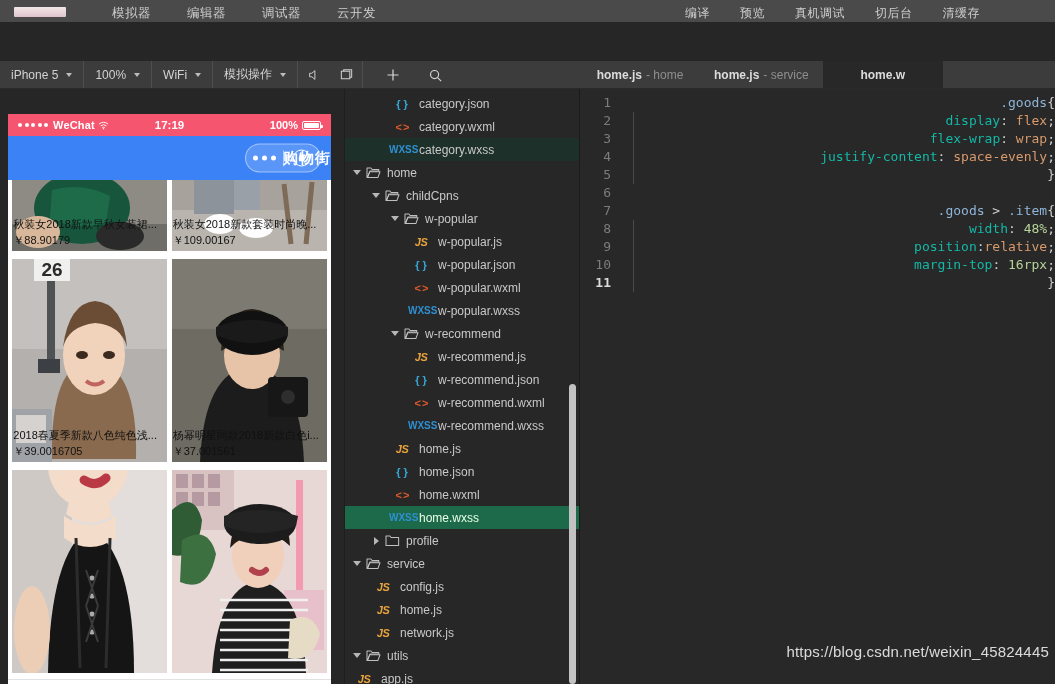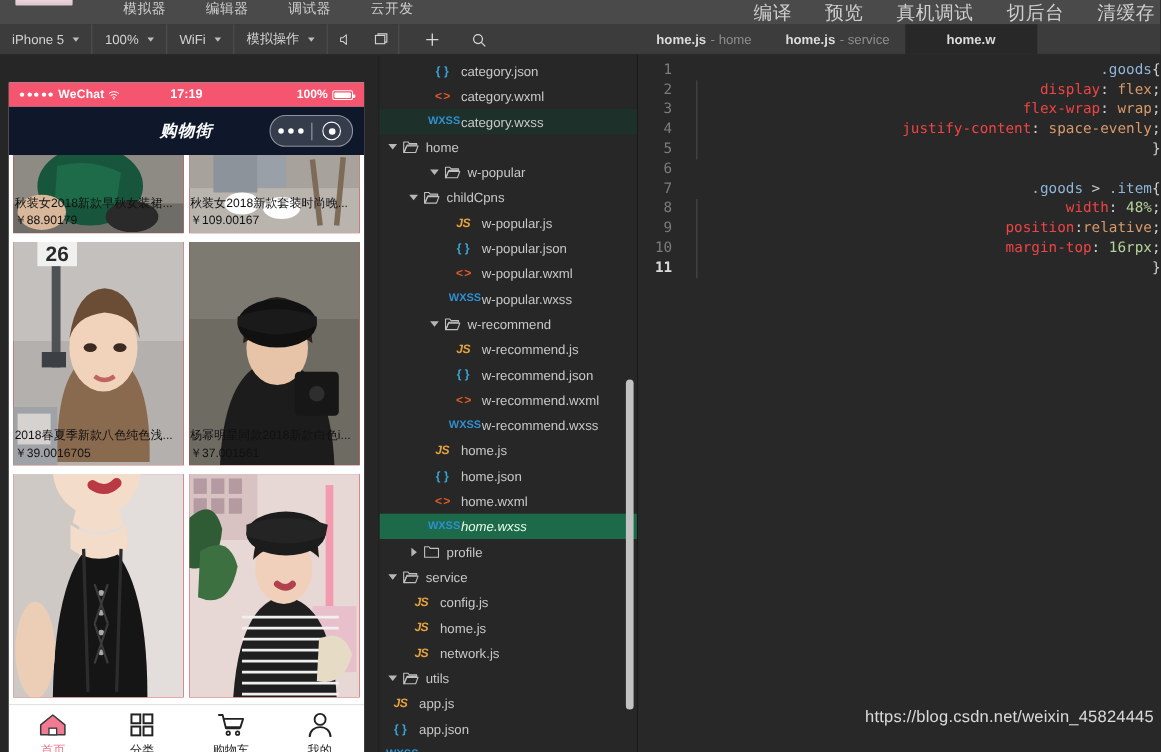--- a/index.html
+++ b/index.html
@@ -16,21 +16,21 @@
     background: #262626;
     display: flex;
     flex-direction: column;
   }
 
   
   .menubar {
     height: 22px;
     background: #4a4a4a;
     display: flex;
-    align-items: flex-start;
+    align-items: flex-end;
     flex: 0 0 22px;
     position: relative;
   }
   .logo-blob {
     width: 52px; height: 10px;
     margin-left: 14px;
     background: linear-gradient(180deg,#f0e6e8 0%,#e8d2d8 60%,#dcc4cc 100%);
     border-radius: 1px;
     position: relative;
     top: -5px;
@@ -47,32 +47,33 @@
     cursor: default;
   }
   .menu-right {
     position: absolute;
     left: 685px;
     display: flex;
     gap: 30px;
   }
   .menu-right span {
     color: #cfcfcf;
-    font-size: 17px;
+    font-size: 12px;
     letter-spacing: .5px;
   }
 
   
   .toolbar {
     height: 28px;
     flex: 0 0 28px;
     background: #3c3c3c;
     display: flex;
     align-items: stretch;
     border-bottom: 1px solid #2a2a2a;
+    margin-top: 39px;
   }
   .tb-seg {
     display: flex;
     align-items: center;
     padding: 0 11px;
     border-right: 1px solid #4f4f4f;
     color: #d2d2d2;
     font-size: 12px;
     gap: 6px;
     cursor: default;
@@ -150,27 +151,26 @@
     position:relative; display:flex; align-items:center; padding:1px;
   }
   .batt-shell::after {
     content:""; position:absolute; right:-3px; top:3px;
     width:2px; height:3px; background:#fff; border-radius:0 1px 1px 0;
   }
   .batt-fill { width:100%; height:100%; background:#fff; border-radius:1px; }
 
   .wx-nav {
     height: 44px;
-    background: #0f172a;
+    background: #3b82f6;
     flex: 0 0 44px;
     display: flex;
     align-items: center;
-    justify-content: center;
-    position: relative;
-    font-style: italic;
+    justify-content: flex-end;
+    position: relative;
   }
   .wx-title { color:#fff; font-size:15px; font-weight:600; letter-spacing:1px; }
   .wx-caps {
     position:absolute; right:10px; top:50%; transform:translateY(-50%);
     width: 76px; height: 29px;
     border-radius: 15px;
     background: rgba(255,255,255,0.16);
     border: 1px solid rgba(255,255,255,0.45);
     display:flex; align-items:center;
   }
@@ -198,21 +198,21 @@
     width: 48%;
     position: relative;
     margin-top: 8px;
   }
   .item:nth-child(1), .item:nth-child(2) { margin-top: 0; }
   .thumb {
     width: 100%;
     height: 203px;
     overflow:hidden;
     position:relative;
-    background:#b91c1c;
+    background:#e5e5e5;
   }
   .thumb.first { height: 71px; }
   .thumb svg { display:block; width:100%; height:100%; }
   .meta {
     position: absolute;
     left: 0; right: 0; bottom: 0;
     padding: 2px 1px 3px 1px;
     color: #111;
     font-size: 11px;
     line-height: 16px;
@@ -255,21 +255,21 @@
     display: flex;
     align-items: center;
     color: #c8c8c8;
     font-size: 12px;
     white-space: nowrap;
     cursor: default;
     position: relative;
   }
   .trow.sel-dim { background: #1d3029; }
   .trow.sel { background: #1d6a4a; }
-  .trow.sel .tname { color: #e9ffe9; font-style: italic; }
+  .trow.sel .tname { color: #e9ffe9; }
   .tw { display:inline-block; }
   .tri {
     width: 12px; display:flex; align-items:center; justify-content:center;
     flex: 0 0 12px;
   }
   .tri i.down {
     width:0;height:0;border-left:4px solid transparent;border-right:4px solid transparent;
     border-top:5px solid #b6b6b6; display:block;
   }
   .tri i.right {
@@ -343,21 +343,21 @@
     color: #7c7c7c;
     user-select: none;
   }
   .gutter div.cur { color:#dcdcdc; font-weight:700; }
   .code { flex:1; position:relative; padding-left: 13px; text-align: right; }
   .code .ln { white-space: pre; }
   .indent-guide {
     position:absolute; left: 13px; width:1px; background:#4a4a4a;
   }
   .k-sel { color:#8fb5d8; }
-  .k-prop { color:#ef4444; }
+  .k-prop { color:#14b8a6; }
   .k-val { color:#d99a6c; }
   .k-num { color:#b6d49a; }
   .k-punc { color:#cfcfcf; }
 
   .ed-status {
     height: 20px;
     flex: 0 0 20px;
     background: #3a3a3a;
     display:flex; align-items:center;
     color:#cfd6cf; font-size: 11px;
@@ -716,44 +716,44 @@
             </span>
             <span class="ficon">
               <svg width="15" height="13" viewBox="0 0 16 14">
                 <path d="M1 12.5V2.2h4.2l1.3 1.6h7.2v1.5H4.3L1.4 12.5z" fill="none" stroke="#c0c0c0" stroke-width="1.1" stroke-linejoin="round"></path>
                 <path d="M1.4 12.5h11.3l2.3-6.3H3.9z" fill="none" stroke="#c0c0c0" stroke-width="1.1" stroke-linejoin="round"></path>
               </svg>
             </span>
             <span class="tname">home</span>
           </div>
           <div class="trow">
-            <span class="tw" style="width: 44px;"></span>
+            <span class="tw" style="width: 25px;"></span>
             <span class="tri">
               <i class="down"></i>
             </span>
             <span class="ficon">
               <svg width="15" height="13" viewBox="0 0 16 14">
                 <path d="M1 12.5V2.2h4.2l1.3 1.6h7.2v1.5H4.3L1.4 12.5z" fill="none" stroke="#c0c0c0" stroke-width="1.1" stroke-linejoin="round"></path>
                 <path d="M1.4 12.5h11.3l2.3-6.3H3.9z" fill="none" stroke="#c0c0c0" stroke-width="1.1" stroke-linejoin="round"></path>
               </svg>
             </span>
-            <span class="tname">w-popular</span>
-          </div>
-          <div class="trow">
-            <span class="tw" style="width: 25px;"></span>
+            <span class="tname">childCpns</span>
+          </div>
+          <div class="trow">
+            <span class="tw" style="width: 44px;"></span>
             <span class="tri">
               <i class="down"></i>
             </span>
             <span class="ficon">
               <svg width="15" height="13" viewBox="0 0 16 14">
                 <path d="M1 12.5V2.2h4.2l1.3 1.6h7.2v1.5H4.3L1.4 12.5z" fill="none" stroke="#c0c0c0" stroke-width="1.1" stroke-linejoin="round"></path>
                 <path d="M1.4 12.5h11.3l2.3-6.3H3.9z" fill="none" stroke="#c0c0c0" stroke-width="1.1" stroke-linejoin="round"></path>
               </svg>
             </span>
-            <span class="tname">childCpns</span>
+            <span class="tname">w-popular</span>
           </div>
           <div class="trow">
             <span class="tw" style="width: 63px;"></span>
             <span class="ftag js">JS</span>
             <span class="tname">w-popular.js</span>
           </div>
           <div class="trow">
             <span class="tw" style="width: 63px;"></span>
             <span class="ftag json">{ }</span>
             <span class="tname">w-popular.json</span>

